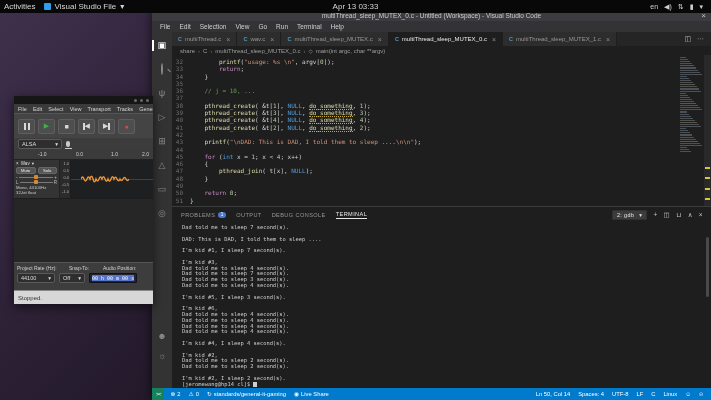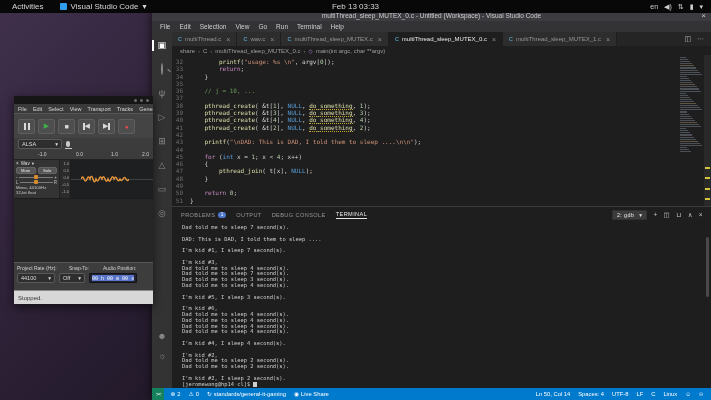--- a/index.html
+++ b/index.html
@@ -4,21 +4,21 @@
 <style>
   html,body{margin:0;padding:0;background:#000;}
   *{box-sizing:border-box;}
   body{font-family:"Liberation Sans",sans-serif;}
   .desktop{position:relative;width:711px;height:400px;overflow:hidden;
     background:linear-gradient(135deg,#40304d 0%,#2a1f33 35%,#16101d 75%,#0d0912 100%);}
 
   
   .gnome-bar{position:absolute;left:0;top:0;width:711px;height:13px;background:#080808;
     color:#d6d6d6;font-size:8px;display:flex;align-items:center;z-index:40;}
-  .gb-left{display:flex;align-items:center;gap:16px;padding-left:4px;margin-left:8px;}
+  .gb-left{display:flex;align-items:center;gap:8px;padding-left:4px;}
   .gb-appmenu{display:flex;align-items:center;gap:4px;}
   .vsc-mini{width:7px;height:7px;background:#2f9ced;border-radius:1px;display:inline-block;}
   .gb-clock{position:absolute;left:50%;transform:translateX(-50%);}
   .gb-right{position:absolute;right:8px;display:flex;gap:6px;align-items:center;font-size:7px;color:#cfcfcf;}
 
   
   .audacity{position:absolute;left:14px;top:96px;width:139px;height:208px;background:#2e2e2e;
     box-shadow:0 3px 10px rgba(0,0,0,.6);z-index:20;font-size:6px;color:#d5d5d5;}
   .aud-title{height:8px;background:#161616;display:flex;align-items:center;justify-content:flex-end;gap:3px;padding:0 4px;}
   .aud-title i{width:3px;height:3px;border-radius:50%;background:#6a6a6a;}
@@ -127,25 +127,25 @@
 </head>
 <body>
 
 <div class="desktop">
 
   <div class="gnome-bar">
     <div class="gb-left">
       <span>Activities</span>
       <span class="gb-appmenu">
         <i class="vsc-mini"></i>
-        <span>Visual Studio Code</span>
+        <span>Visual Studio File</span>
         <span>▾</span>
       </span>
     </div>
-    <span class="gb-clock">Feb 13 03:33</span>
+    <span class="gb-clock">Apr 13 03:33</span>
     <div class="gb-right">
       <span>en</span>
       <span id="tray-vol">◀)</span>
       <span id="tray-net">⇅</span>
       <span id="tray-bat">▮</span>
       <span id="tray-chev">▾</span>
     </div>
   </div>
 
   <div class="audacity">

